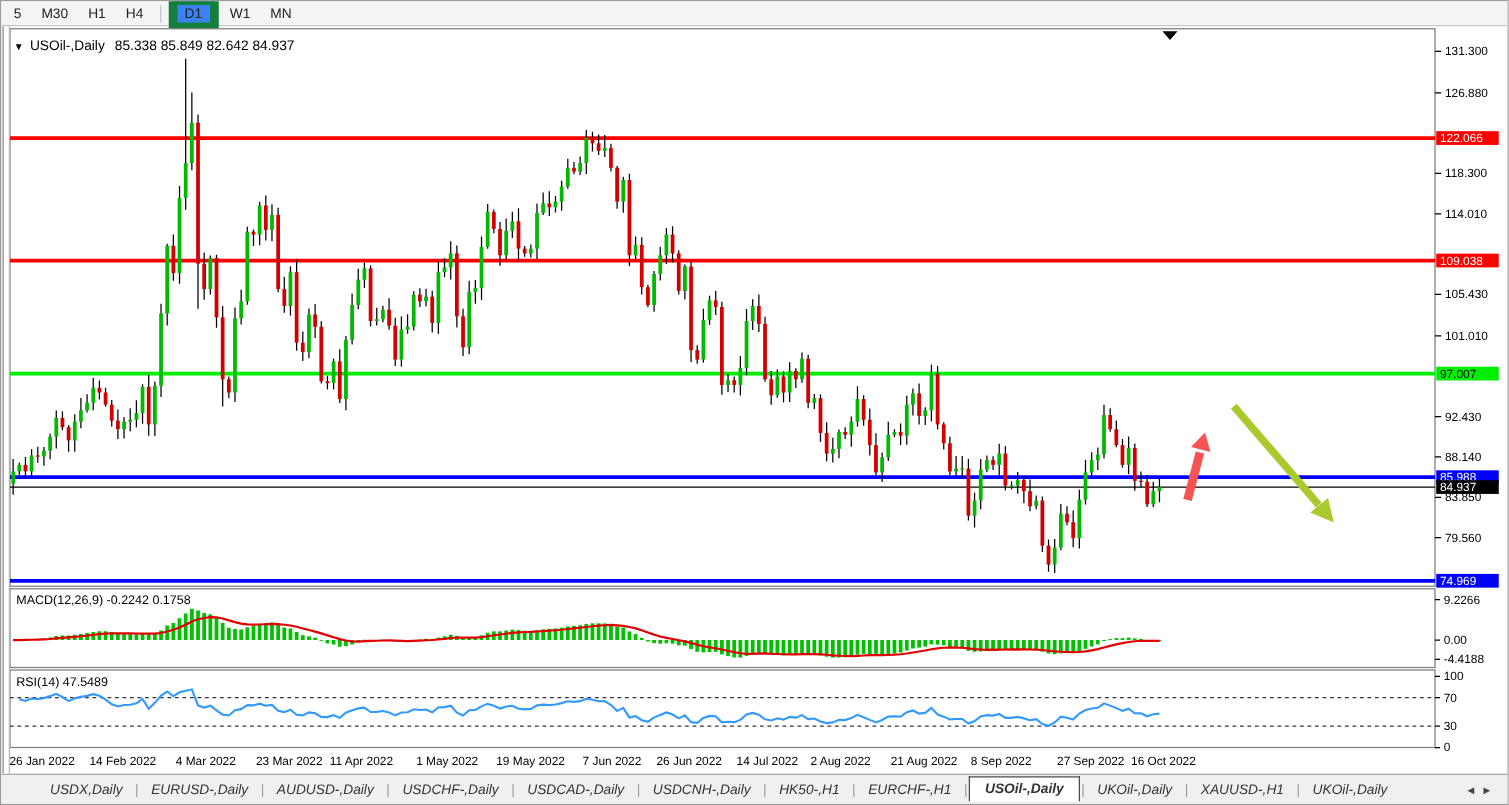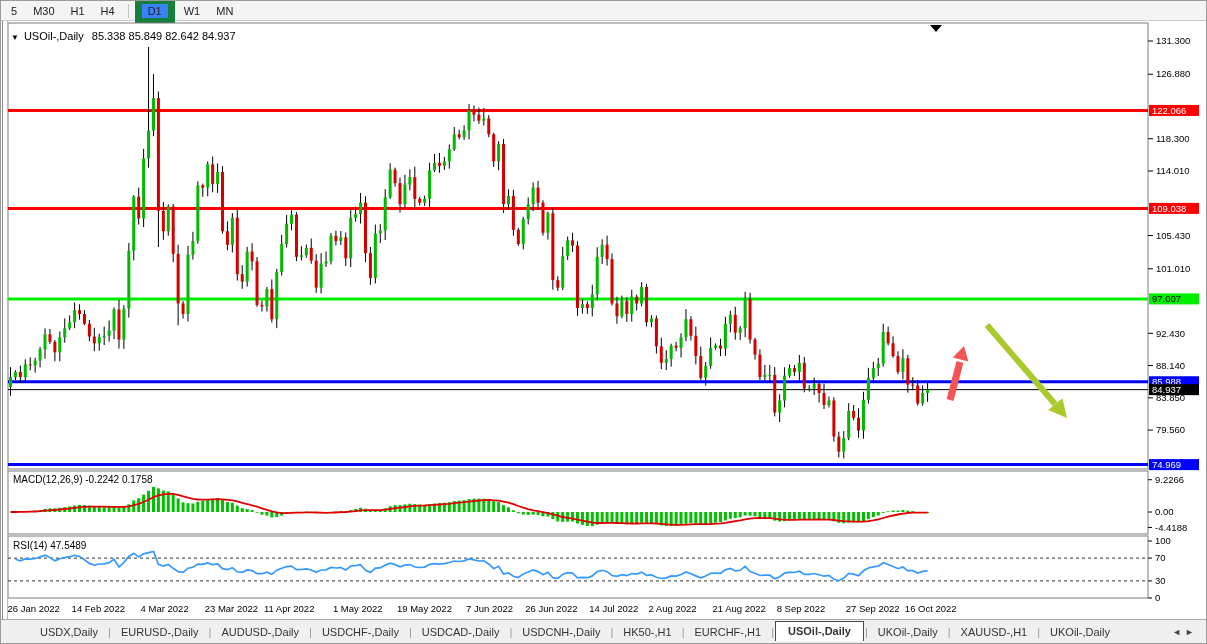--- a/index.html
+++ b/index.html
@@ -12,21 +12,21 @@
   .tf-divider{width:1px;height:14px;background:#c5c5c5;margin:0 3px;}
   .tf-btn{padding:1px 6px;margin:0 1px;cursor:default;border:1px solid transparent;border-radius:2px;}
   .tf-btn.active{background:#3b82f6;border:7px solid #15803d;}
   
   #chart{position:absolute;top:20px;left:0;}
   text{font-family:"Liberation Sans",sans-serif;}
   
   .tabbar{position:absolute;bottom:0;left:0;width:100%;height:24px;background:#f0f0f0;
           border-top:1px solid #a8a8a8;display:flex;align-items:center;font-size:11px;color:#333;
           padding-left:30px;box-sizing:border-box;}
-  .tab{padding:3px 9px;white-space:nowrap;cursor:default;}
+  .tab{padding:3px 9px;white-space:nowrap;cursor:default;font-style:italic;}
   .tab.active{background:#fff;border:1px solid #4a4a4a;border-bottom:none;font-weight:bold;
               padding:3px 12px;margin-top:-2px;height:20px;box-sizing:border-box;}
   .tab-sep{color:#999;margin:0 1px;}
   .tab-nav{margin-left:auto;padding-right:8px;color:#444;font-size:9px;letter-spacing:4px;white-space:nowrap;}
 </style>
 </head>
 <body>
 
 <div class="app">
 

